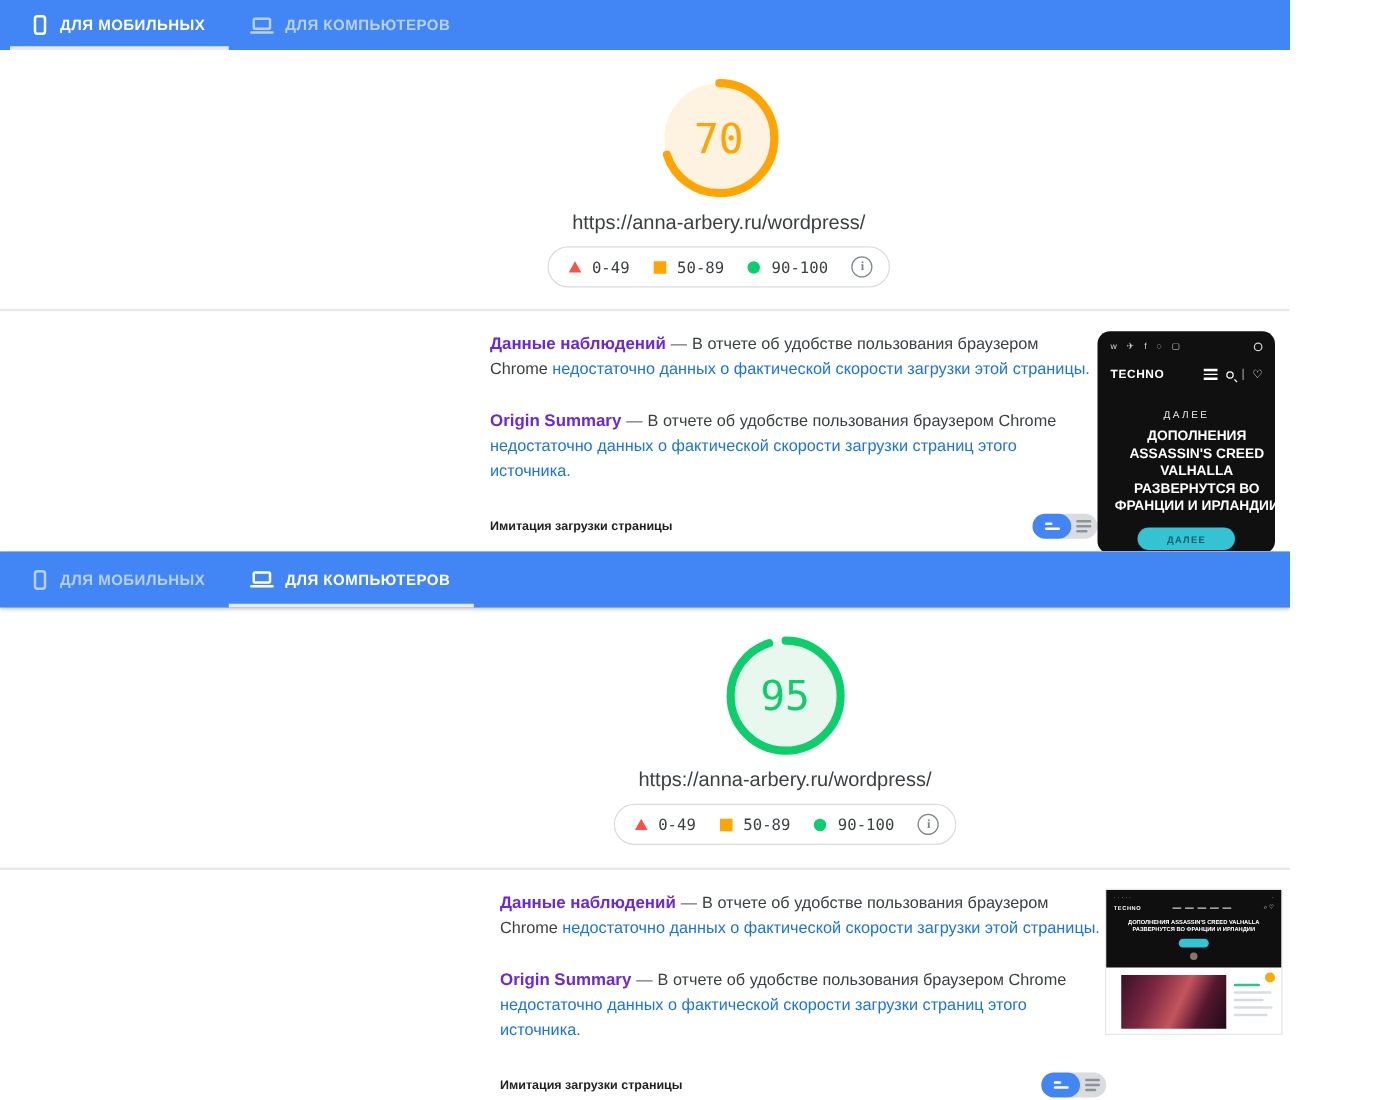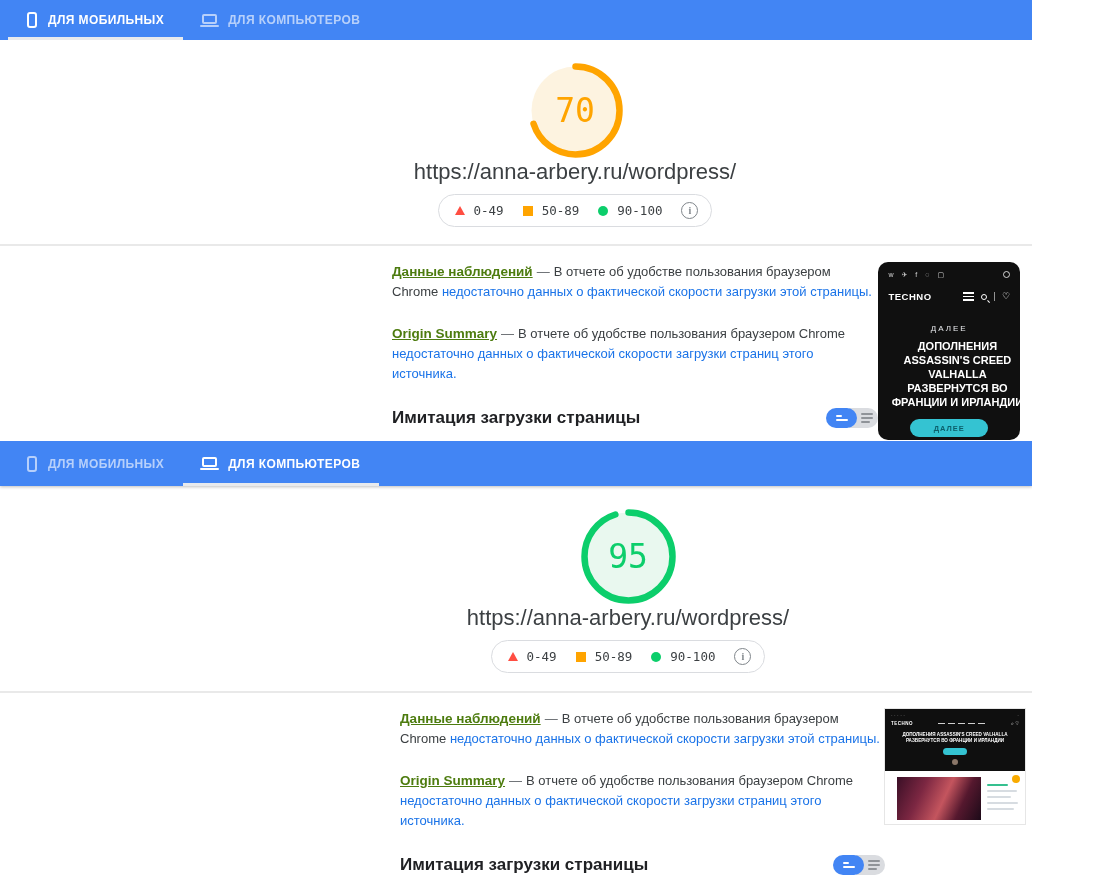--- a/index.html
+++ b/index.html
@@ -25,21 +25,21 @@
   .icon-laptop::after { content:""; position:absolute; left:-4px; right:-4px; top:9px; height:2px; background:currentColor; border-radius:1px; }
 
   
   .summary { display:flex; flex-direction:column; align-items:center; }
   .panel-mobile  .summary { padding-left:118px; }
   .panel-desktop .summary { padding-left:224px; }
   .gauge-wrap { margin-top:22px; position:relative; width:97px; height:97px; }
   .gauge { display:block; }
   .gauge-score { position:absolute; inset:0; display:flex; align-items:center; justify-content:center;
                  font-family:"DejaVu Sans Mono", monospace; font-size:33px; }
-  .url { font-size:22px; color:#3c4043; }
+  .url { margin-top:11px; font-size:16px; color:#3c4043; }
   .legend { margin-top:9px; display:flex; align-items:center; gap:19px;
             border:1px solid #dadce0; border-radius:17px; padding:7px 13px 7px 16px; }
   .legend-item { display:flex; align-items:center; gap:9px;
                  font-family:"DejaVu Sans Mono", monospace; font-size:12.5px; color:#3c4043; }
   .marker { display:inline-block; flex:none; }
   .marker.tri { width:0; height:0; border-left:5.5px solid transparent; border-right:5.5px solid transparent; }
   .marker.square { width:10px; height:10px; }
   .marker.circle { width:10px; height:10px; border-radius:50%; }
   .info-icon { width:17px; height:17px; border:1.5px solid #80868b; border-radius:50%; color:#80868b;
                display:flex; align-items:center; justify-content:center;
@@ -48,26 +48,26 @@
   .divider { border:none; border-top:2px solid #e9e9e9; }
   .panel-mobile  .divider { margin-top:17px; }
   .panel-desktop .divider { margin-top:18px; }
 
   
   .body-row { display:flex; align-items:flex-start; padding-top:16px; }
   .panel-mobile  .body-row { padding-left:392px; padding-right:12px; }
   .panel-desktop .body-row { padding-left:400px; padding-right:7px; }
   .text-col { width:540px; }
   .block { font-size:13px; line-height:20px; color:#3c4043; max-width:502px; margin-bottom:22px; }
-  .block b { color:#4d7c0f; font-size:13.5px;text-decoration:underline; }
+  .block b { color:#6d28d9; font-size:13.5px; }
   .block .dash { color:#5f6368; padding:0 4px; }
   .block a { color:#1a73e8; text-decoration:none; cursor:pointer; }
 
   .loadsim { display:flex; align-items:center; justify-content:space-between; margin-top:24px; }
-  .loadsim b { font-size:17px; color:#202124; }
+  .loadsim b { font-size:10px; color:#202124; }
   .toggle { display:flex; align-items:center; }
   .seg { height:20px; border:none; display:flex; align-items:center; justify-content:center; cursor:pointer; padding:0; }
   .seg-active { width:31px; background:#4285f4; border-radius:10px; position:relative; z-index:1; }
   .seg-idle { width:29px; background:#dadce0; border-radius:0 10px 10px 0; margin-left:-8px; padding-left:6px; }
   .bars { display:flex; flex-direction:column; gap:2px; align-items:flex-start; }
   .bars i { display:block; height:2px; border-radius:1px; }
   .seg-active .bars i { background:#fff; }
   .seg-idle  .bars i { background:#8f9398; }
   .w6{width:6px;} .w9{width:9px;} .w12{width:12px;}
 

